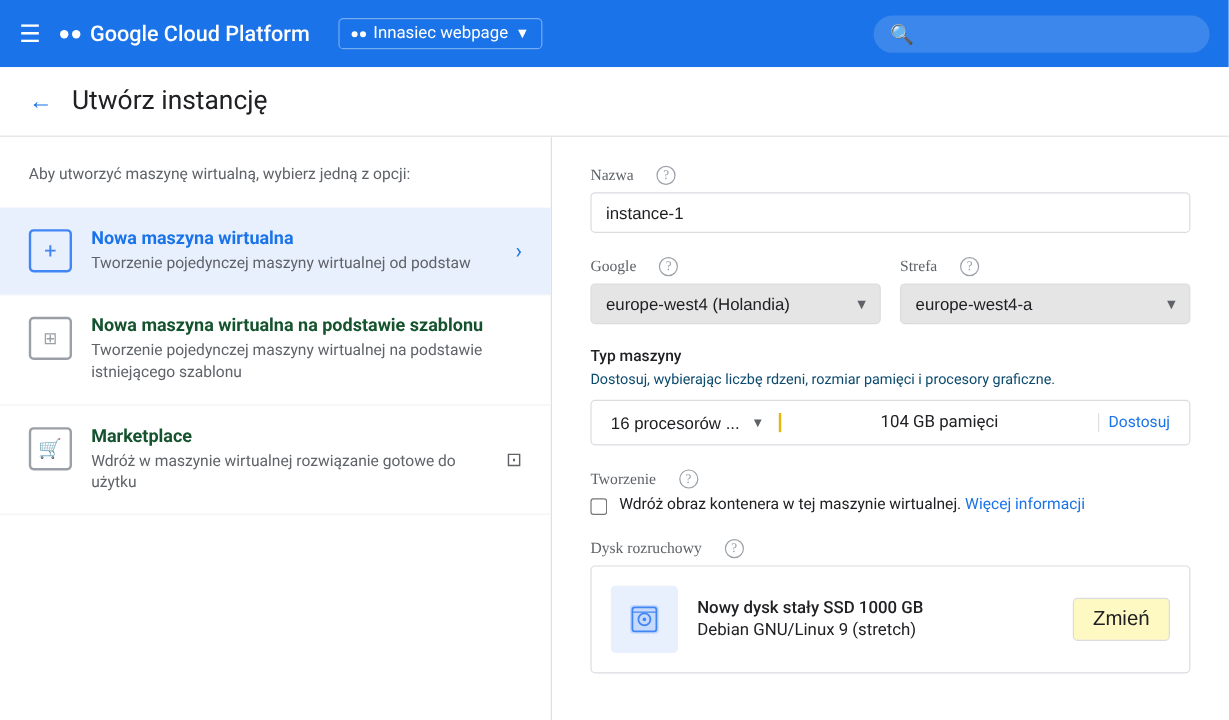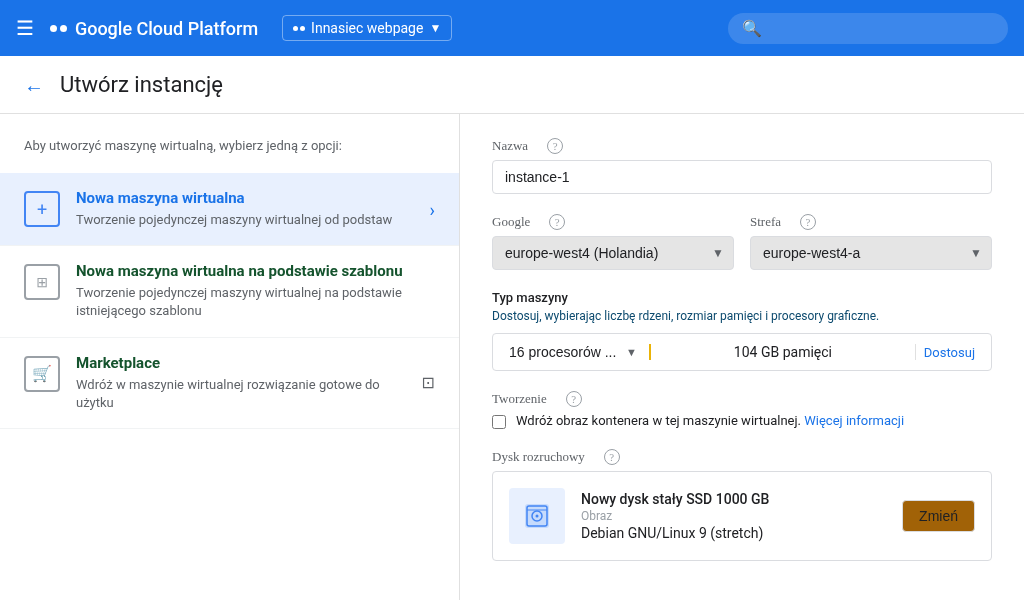--- a/index.html
+++ b/index.html
@@ -311,25 +311,25 @@
       font-size: 12px;
       color: #9aa0a6;
       margin-bottom: 2px;
     }
     .disk-os {
       font-size: 14px;
       color: #202124;
     }
     .disk-change-btn {
       border: 1px solid #dadce0;
-      background: #a16207;
+      background: #fef9c3;
       color: #202124;
       padding: 7px 16px;
       border-radius: 4px;
-      font-size: 14px;
+      font-size: 17px;
       cursor: pointer;
       white-space: nowrap;
     }
   </style>
 </head>
 <body>
 
 <nav class="topnav">
   <span class="topnav-menu-icon">☰</span>
   <span class="topnav-logo">
@@ -473,21 +473,20 @@
           <svg width="36" height="36" viewBox="0 0 36 36" fill="none" xmlns="http://www.w3.org/2000/svg">
             <rect x="6" y="6" width="24" height="24" rx="3" fill="#4285f4" opacity="0.2"></rect>
             <rect x="8" y="8" width="20" height="20" rx="2" fill="none" stroke="#4285f4" stroke-width="1.5"></rect>
             <circle cx="18" cy="18" r="5" fill="none" stroke="#4285f4" stroke-width="1.5"></circle>
             <circle cx="18" cy="18" r="1.5" fill="#4285f4"></circle>
             <line x1="8" y1="12" x2="28" y2="12" stroke="#4285f4" stroke-width="1"></line>
           </svg>
         </div>
         <div class="disk-info">
           <div class="disk-name">Nowy dysk stały SSD 1000 GB</div>
-          <div class="disk-type-label">Obraz</div>
           <div class="disk-os">Debian GNU/Linux 9 (stretch)</div>
         </div>
         <button class="disk-change-btn">Zmień</button>
       </div>
     </div>
 
   </div>
 </div>
 
 </body></html>

